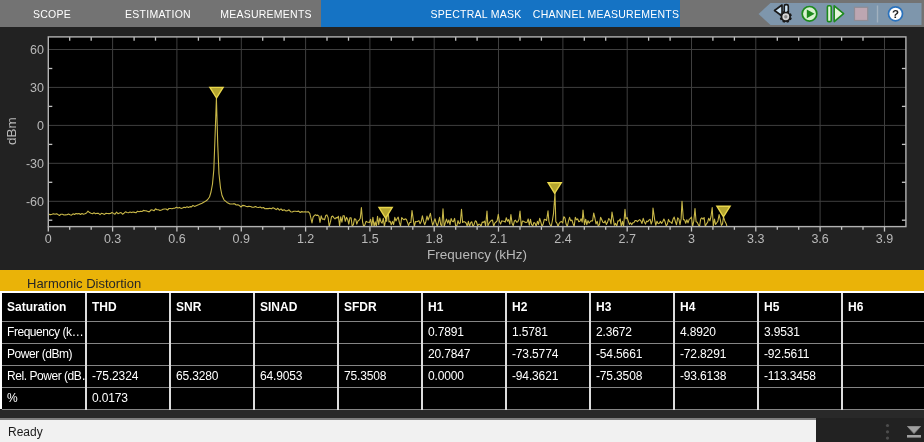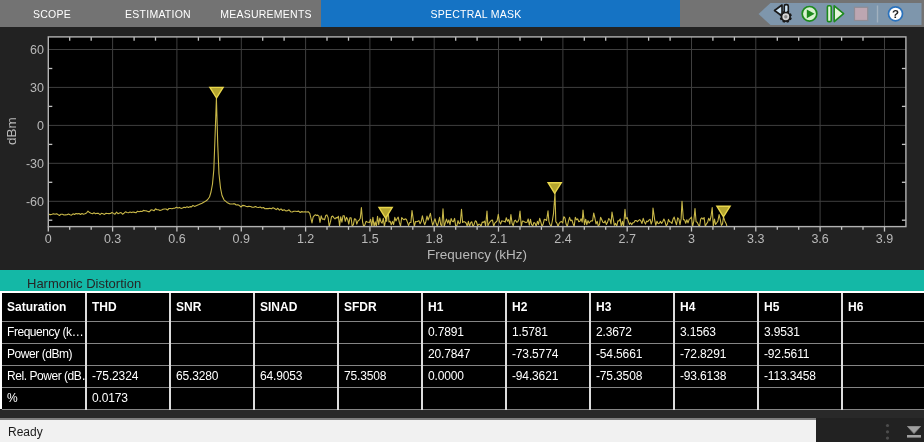--- a/index.html
+++ b/index.html
@@ -2,21 +2,21 @@
 <html><head><meta charset="utf-8"><title>Spectrum Analyzer</title>
 <style>
 * { margin:0; padding:0; box-sizing:border-box; }
 html,body { width:924px; height:442px; overflow:hidden; background:#222; }
 #app { position:relative; width:924px; height:442px; font-family:"Liberation Sans",sans-serif; }
 #tabbar { position:absolute; top:0; left:0; width:924px; height:27px; background:#737373; }
 #ctxbg { position:absolute; top:0; left:321px; width:359px; height:27px; background:#1573c4; }
 .tab { position:absolute; top:0; height:27px; line-height:28px; transform:translateX(-50%); color:#fff; font-size:10.5px; letter-spacing:0.25px; white-space:nowrap; }
 #toolbar { position:absolute; top:0; right:0; }
 #plot { position:absolute; top:27px; left:0; display:block; }
-#hdband { position:absolute; top:270px; left:0; width:924px; height:21px; background:#14b8a6; }
+#hdband { position:absolute; top:270px; left:0; width:924px; height:21px; background:#eab308; }
 #hdband span { position:absolute; left:27px; top:6px; font-size:13px; color:#262626; }
 #tblwrap { position:absolute; top:291px; left:0; width:924px; height:118px; background:#000; border-top:2px solid #fff; border-left:2px solid #fff; }
 table { border-collapse:collapse; table-layout:fixed; width:922px; color:#fff; }
 th,td { width:84px; overflow:hidden; white-space:nowrap; padding:0 0 0 5px; border-right:2px solid #dcdcdc; border-bottom:1px solid #858585; background:#000; }
 th { height:28px; font-size:12px; text-align:left; font-weight:bold; }
 td { height:22px; font-size:12px; letter-spacing:-0.15px; }
 td.rl { letter-spacing:-0.45px; }
 th:last-child, td:last-child { border-right:1px solid #8a8a8a; }
 #understrip { position:absolute; top:410px; left:0; width:924px; height:8px; background:#292929; }
 #statusbar { position:absolute; top:418px; left:0; width:816px; height:24px; background:#f1f1f1; border-top:2px solid #7f7f7f; color:#1a1a1a; font-size:12px; }
@@ -25,20 +25,21 @@
 #sicons { position:absolute; left:880px; top:1px; }
 </style></head>
 <body>
 <div id="app">
   <div id="tabbar">
       <div id="ctxbg"></div>
       <span class="tab" style="left:52px">SCOPE</span>
       <span class="tab" style="left:266px">MEASUREMENTS</span>
       <span class="tab" style="left:158px">ESTIMATION</span>
       <span class="tab" style="left:476px">SPECTRAL MASK</span>
+      <span class="tab" style="left:606px">CHANNEL MEASUREMENTS</span>
       <svg id="toolbar" width="924" height="27" viewBox="0 0 924 27">
 <polygon points="758.5,14 770.5,3 921.5,3 921.5,25 770.5,25" fill="#7e96ac"></polygon>
 <g>
 <polygon points="774.5,10.5 782,5 782,16" fill="#cfe6f8" stroke="#1a1a1a" stroke-width="1.6" stroke-linejoin="round"></polygon>
 <rect x="784.3" y="4.6" width="4" height="9" rx="1.6" fill="#cfe6f8" stroke="#1a1a1a" stroke-width="1.6"></rect>
 <g stroke="#1a1a1a" stroke-width="2.5">
             <line x1="788.9" y1="18.1" x2="791.4" y2="19.1"></line>
             <line x1="787.1" y1="19.9" x2="788.1" y2="22.4"></line>
             <line x1="784.5" y1="19.9" x2="783.5" y2="22.4"></line>
             <line x1="782.7" y1="18.1" x2="780.2" y2="19.1"></line>
@@ -214,21 +215,21 @@
           </tr>
           <tr>
             <td class="rl">Frequency (k…</td>
             <td></td>
             <td></td>
             <td></td>
             <td></td>
             <td>0.7891</td>
             <td>1.5781</td>
             <td>2.3672</td>
-            <td>3.1563</td>
+            <td>4.8920</td>
             <td>3.9531</td>
             <td></td>
           </tr>
           <tr>
             <td class="rl">Power (dBm)</td>
             <td></td>
             <td></td>
             <td></td>
             <td></td>
             <td>20.7847</td>

